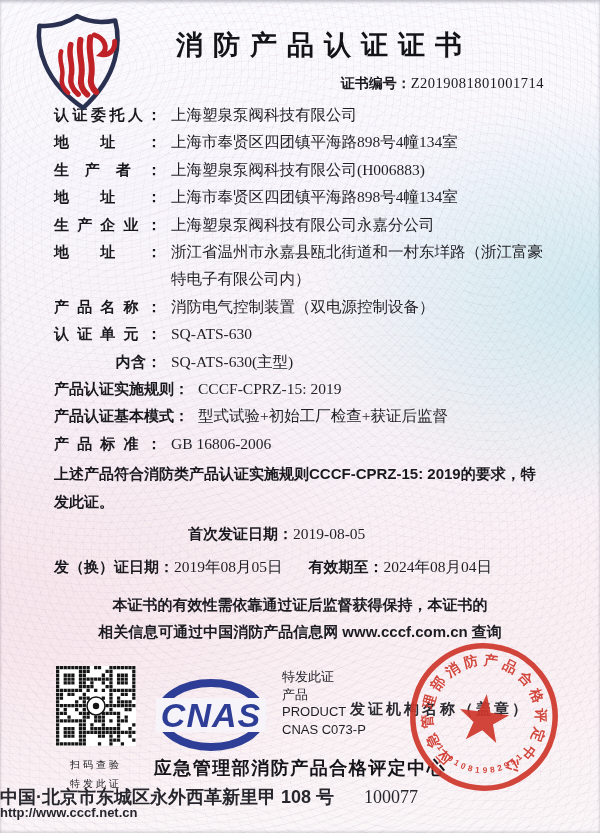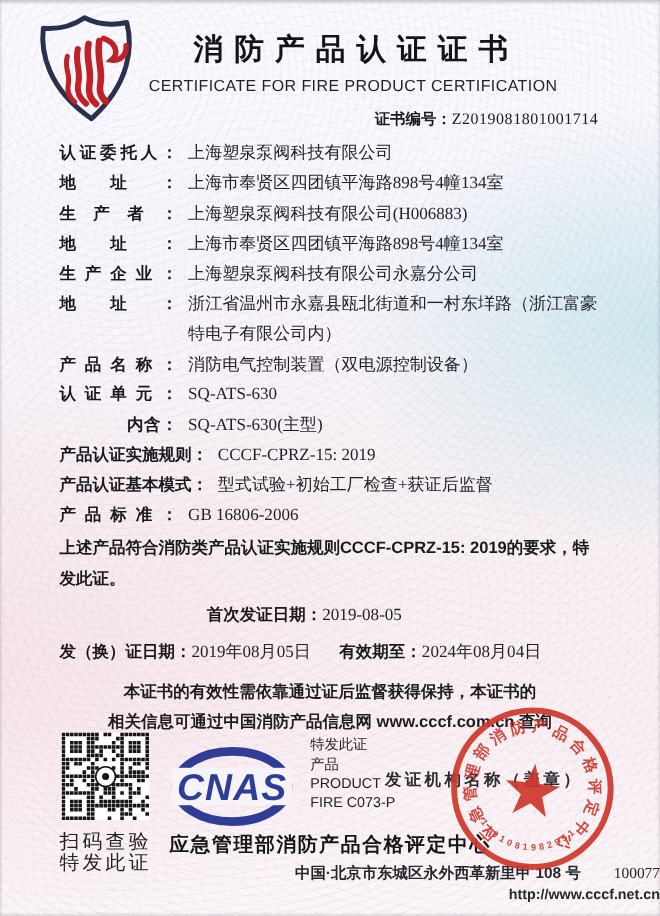--- a/index.html
+++ b/index.html
@@ -38,51 +38,50 @@
   .statement{padding:3px 52px 0 54px;font-size:15px;font-weight:bold;line-height:28px;color:#17171b;}
   .first-issue{margin:9px 0 0 188px;font-size:15px;}
   .issue-line{margin:13px 0 0 54px;font-size:15px;}
   .dlabel{font-weight:bold;color:#17171b;}
   .dvalue{font-family:"Liberation Serif",serif;font-size:15.5px;color:#1d1d22;}
   .gap{display:inline-block;width:26px;}
   .notice{margin-top:13px;text-align:center;font-size:15px;font-weight:bold;line-height:27px;color:#1a1a1f;}
   
   .footer{position:absolute;left:0;top:652px;width:600px;height:181px;}
   .qr-block{position:absolute;left:50px;top:14px;width:92px;text-align:center;}
-  .qr-caption{font-size:18px;letter-spacing:3px;line-height:19px;margin-top:5px;color:#222226;}
+  .qr-caption{font-size:10px;letter-spacing:3px;line-height:19px;margin-top:5px;color:#222226;}
   .cnas-logo{position:absolute;left:156px;top:26px;width:110px;height:74px;}
   .cnas-text{position:absolute;left:282px;top:16px;font-size:13px;line-height:17.5px;color:#1e1e24;}
   .cnas-text .lat{font-size:13px;}
   .seal-hint{position:absolute;left:350px;top:48px;font-size:15px;font-weight:bold;letter-spacing:3px;color:#2a2a30;z-index:1;white-space:nowrap;}
   .seal{position:absolute;left:405px;top:-14px;width:158px;height:158px;transform:rotate(7deg);opacity:0.92;z-index:2;}
   .org-line{position:absolute;left:0;top:104px;width:100%;text-align:center;font-size:18px;font-weight:bold;letter-spacing:1.5px;color:#141419;}
-  .addr-line{position:absolute;left:0;top:133px;width:100%;text-align:right;font-size:14px;font-weight:bold;color:#26262c;}
+  .addr-line{position:absolute;left:0;top:133px;width:100%;text-align:left;font-size:18px;font-weight:bold;color:#26262c;}
   .addr-line .post{margin-left:30px;font-family:"Liberation Serif",serif;font-weight:normal;}
-  .url-line{position:absolute;left:0;top:153px;width:100%;text-align:right;font-size:13px;font-weight:bold;color:#26262c;}
+  .url-line{position:absolute;left:0;top:153px;width:100%;text-align:left;font-size:13px;font-weight:bold;color:#26262c;}
 </style>
 </head>
 <body>
 
 <div class="page">
 
   <div class="header">
     <svg class="logo" viewBox="0 0 112 104">
       <g transform="rotate(-4 56 52)">
         <path d="M56,6 C66,12 80,15 94,13 C98,34 94,68 56,98 C18,68 14,34 18,13 C32,15 46,12 56,6 Z" fill="none" stroke="#2a3050" stroke-width="4.5" stroke-linejoin="round"></path>
         <g fill="none" stroke="#bf2127" stroke-linecap="round">
           <path d="M38,40 C34,50 40,56 37,66 C35,73 38,78 42,82" stroke-width="4.5"></path>
           <path d="M48,34 C44,46 50,54 46,66 C44,75 48,80 52,84" stroke-width="5.5"></path>
           <path d="M58,30 C54,44 60,54 56,68 C54,77 58,82 61,85" stroke-width="6"></path>
           <path d="M68,28 C64,44 70,54 66,68 C64,76 67,80 70,83" stroke-width="6"></path>
           <path d="M72,26 C82,30 86,40 78,46 C86,48 92,42 92,34" stroke-width="5"></path>
         </g>
       </g>
     </svg>
     <div class="title">消防产品认证证书</div>
-    <div class="subtitle">CERTIFICATE FOR FIRE PRODUCT CERTIFICATION</div>
     <div class="certno">
       <span>证书编号：</span><span class="val">Z2019081801001714</span>
     </div>
   </div>
 
   <div class="fields">
     <div class="field">
       <span class="flabel">认证委托人：</span>
       <span class="fvalue">上海塑泉泵阀科技有限公司</span>
     </div>
@@ -164,21 +163,21 @@
     <svg class="cnas-logo" viewBox="0 0 110 74">
       <ellipse cx="55" cy="37" rx="51" ry="32" fill="none" stroke="#2e3e96" stroke-width="8"></ellipse>
       <rect x="0" y="20" width="110" height="34" fill="#f7f4f9"></rect>
       <text x="55" y="49" text-anchor="middle" font-family="Liberation Sans, sans-serif" font-size="34" font-weight="bold" font-style="italic" fill="#2e3e96" letter-spacing="1">CNAS</text>
     </svg>
 
     <div class="cnas-text">
       <div>特发此证</div>
       <div>产品</div>
       <div class="lat">PRODUCT</div>
-      <div class="lat">FIRE C073-P</div>
+      <div class="lat">CNAS C073-P</div>
     </div>
 
     <div class="seal-hint">发证机构名称（盖章）</div>
 
     <svg class="seal" viewBox="0 0 200 200">
       <circle cx="100" cy="100" r="90" fill="none" stroke="#cf372c" stroke-width="7"></circle>
       <path fill="#cf372c" d="M100,71 L107.6,93.5 L131.4,93.8 L112.4,108 L119.4,130.7 L100,117 L80.6,130.7 L87.6,108 L68.6,93.8 L92.4,93.5 Z"></path>
       <g>
           <text x="100" y="34" transform="rotate(-142 100 100)" text-anchor="middle" font-size="17.5" font-weight="bold" font-family="Liberation Sans, sans-serif" fill="#cf372c">应</text>
           <text x="100" y="34" transform="rotate(-121.71428571428572 100 100)" text-anchor="middle" font-size="17.5" font-weight="bold" font-family="Liberation Sans, sans-serif" fill="#cf372c">急</text>

